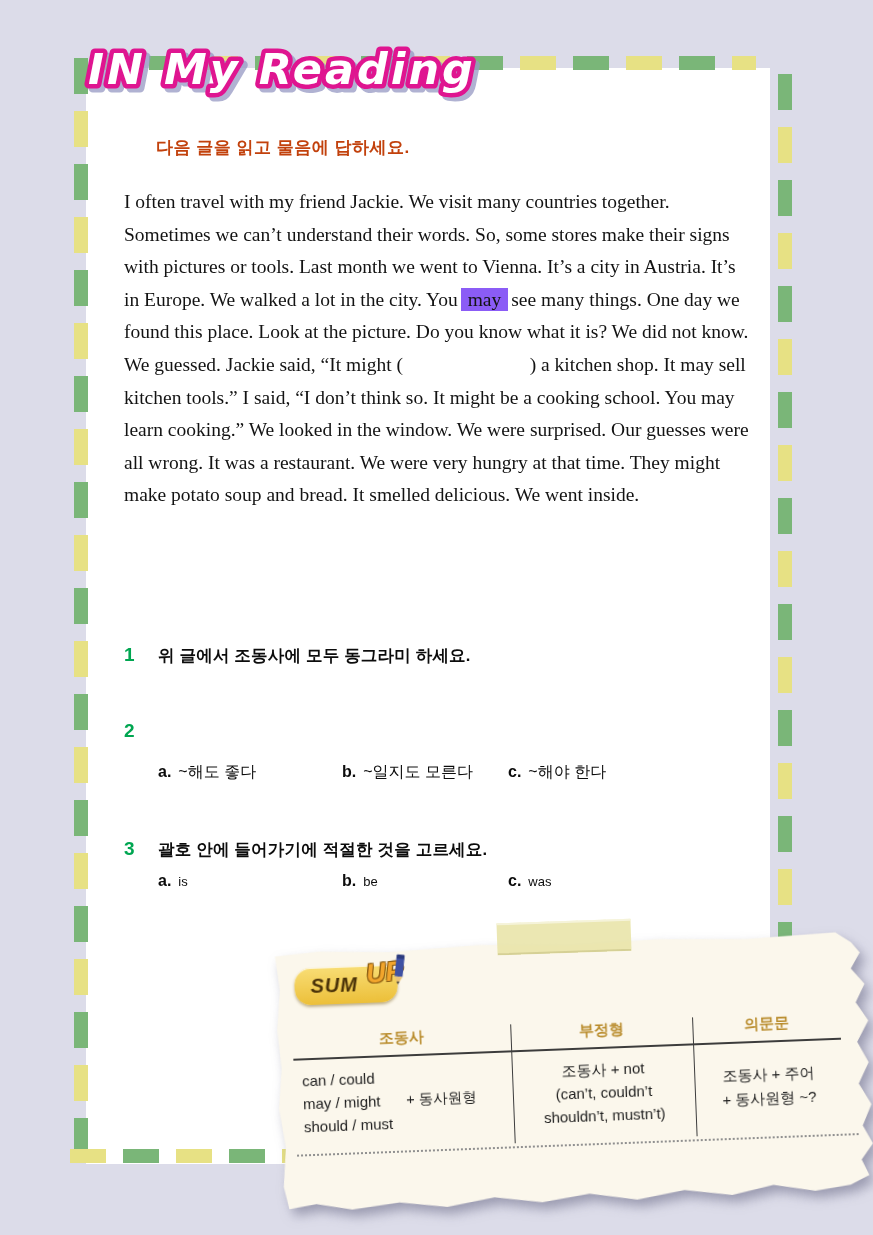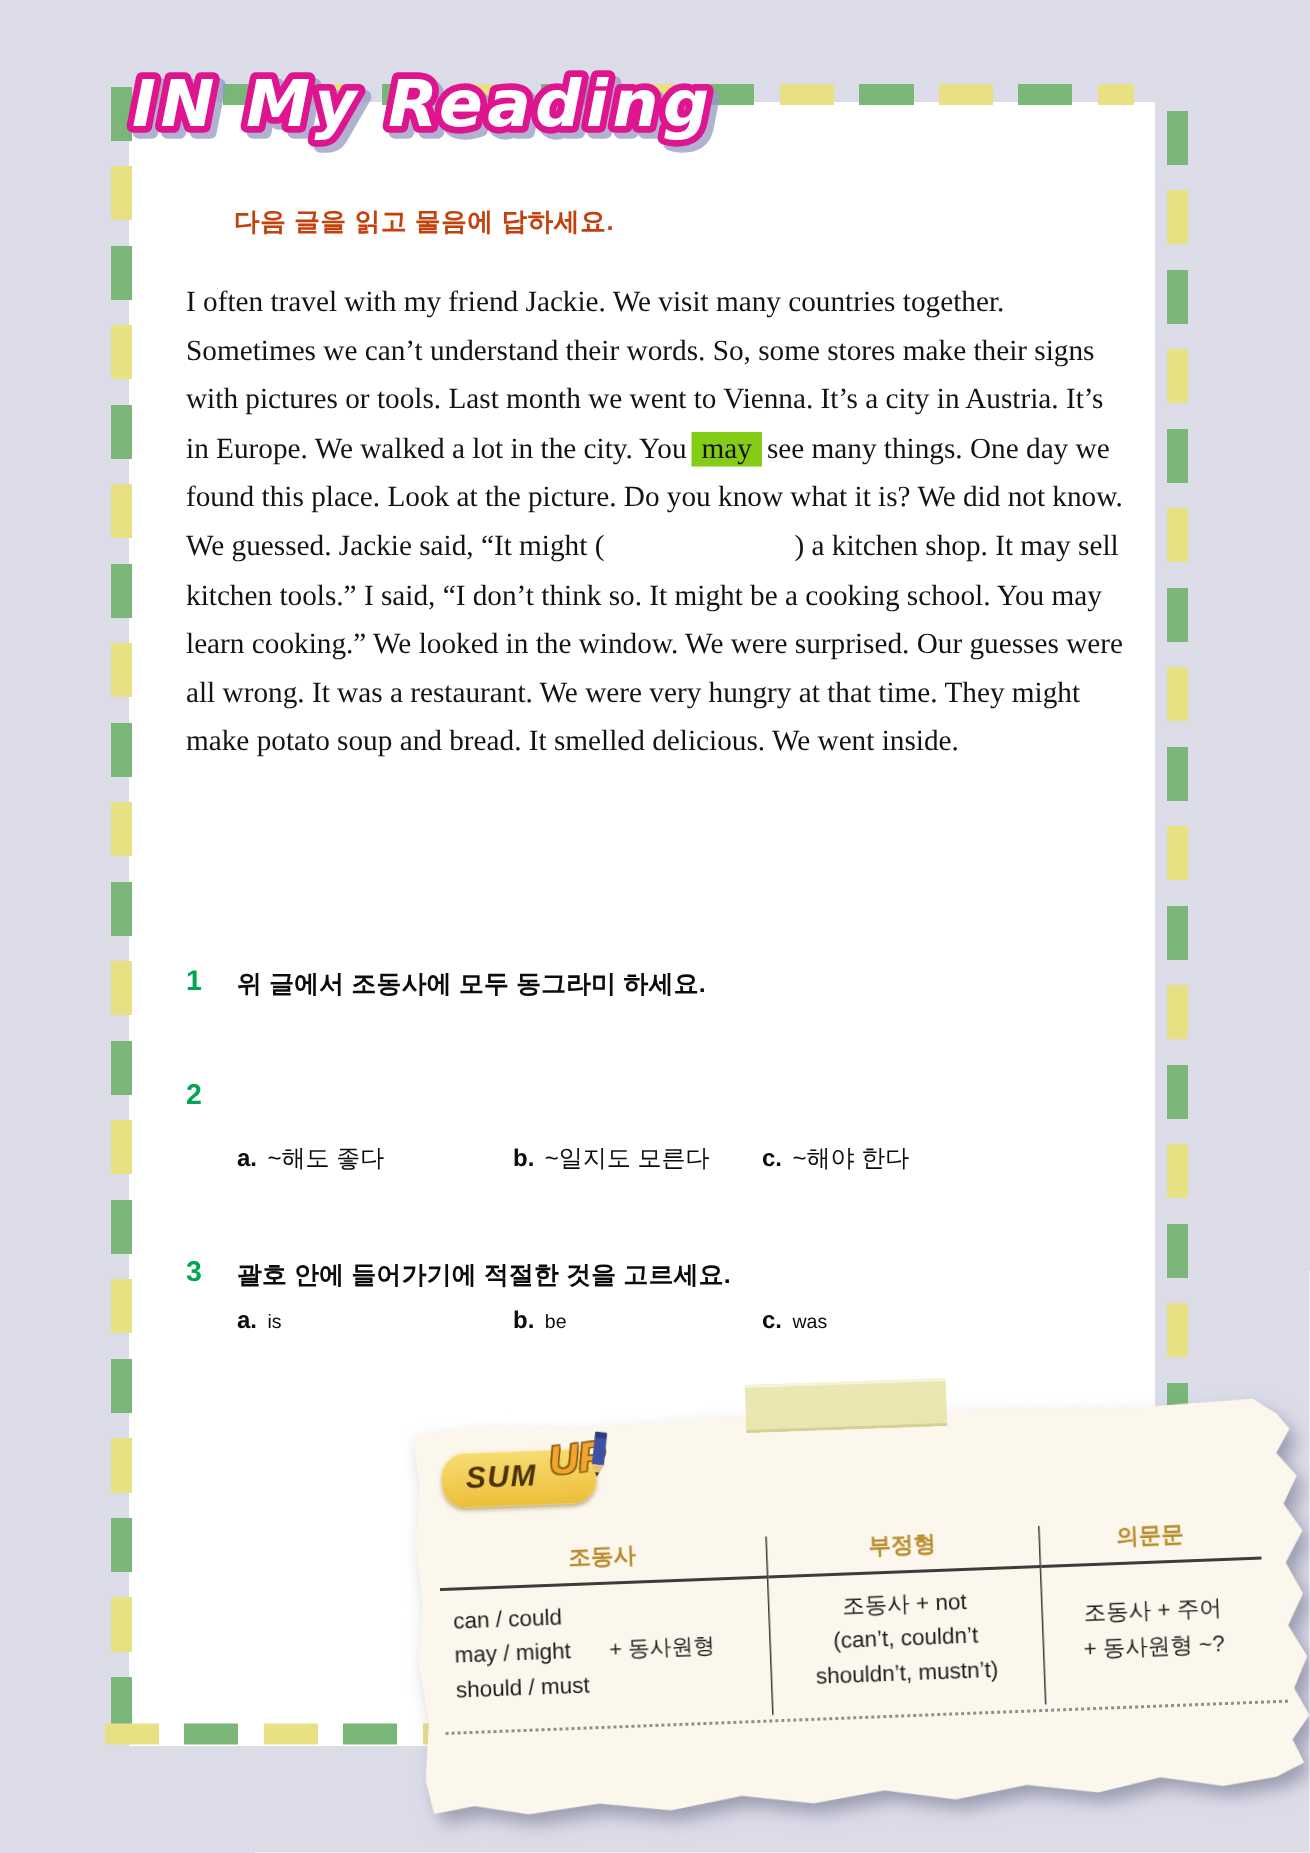--- a/index.html
+++ b/index.html
@@ -51,21 +51,21 @@
   }
 
   
   .passage {
     position:absolute; left:124px; top:186px; width:626px; z-index:3;
     font-family:"Liberation Serif", serif;
     font-size:19.5px; line-height:32.6px; color:#131313;
     text-align:left;
   }
   .hl {
-    background:#84cc16;
+    background:#8b5cf6;
     padding:1px 7px;
     margin:0 3px;
   }
 
   
   .question { position:absolute; left:124px; z-index:3; display:flex; }
   .q-num {
     width:34px; flex:0 0 34px;
     color:#00a651; font-weight:bold; font-size:19px;
     font-family:"Liberation Sans", sans-serif;

